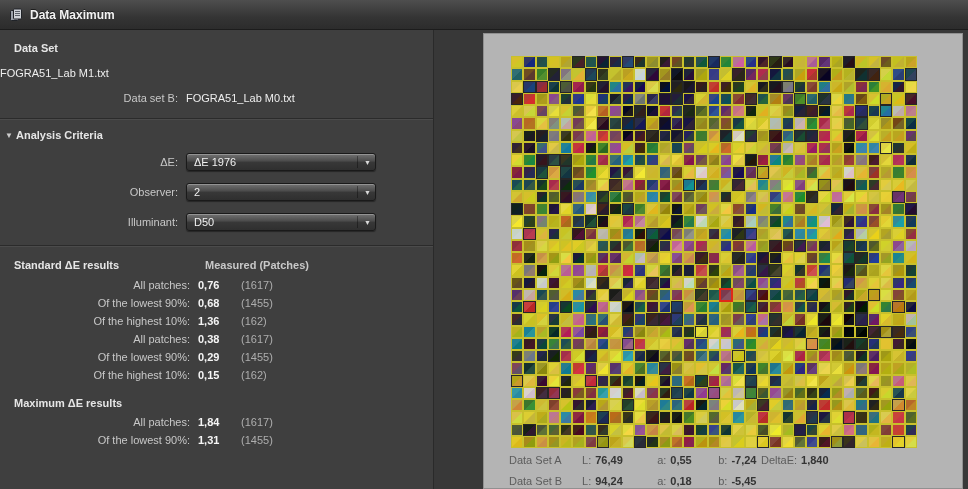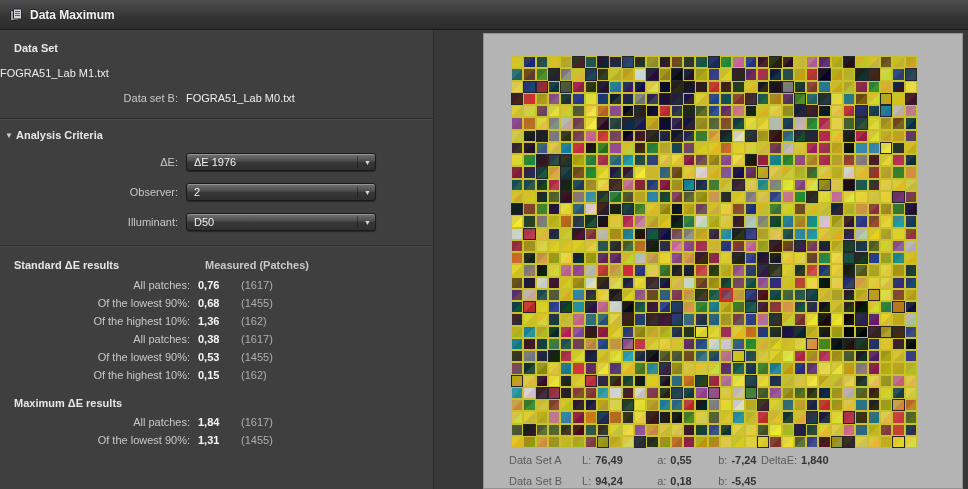--- a/index.html
+++ b/index.html
@@ -154,21 +154,21 @@
     <span class="res-count">(162)</span>
   </div>
 
   <div class="res-row">
     <span class="res-label">All patches:</span>
     <span class="res-value">0,38</span>
     <span class="res-count">(1617)</span>
   </div>
   <div class="res-row">
     <span class="res-label">Of the lowest 90%:</span>
-    <span class="res-value">0,53</span>
+    <span class="res-value">0,29</span>
     <span class="res-count">(1455)</span>
   </div>
   <div class="res-row">
     <span class="res-label">Of the highest 10%:</span>
     <span class="res-value">0,15</span>
     <span class="res-count">(162)</span>
   </div>
 
   <div class="group-title-row">
     <span class="res-title">Maximum ΔE results</span>

